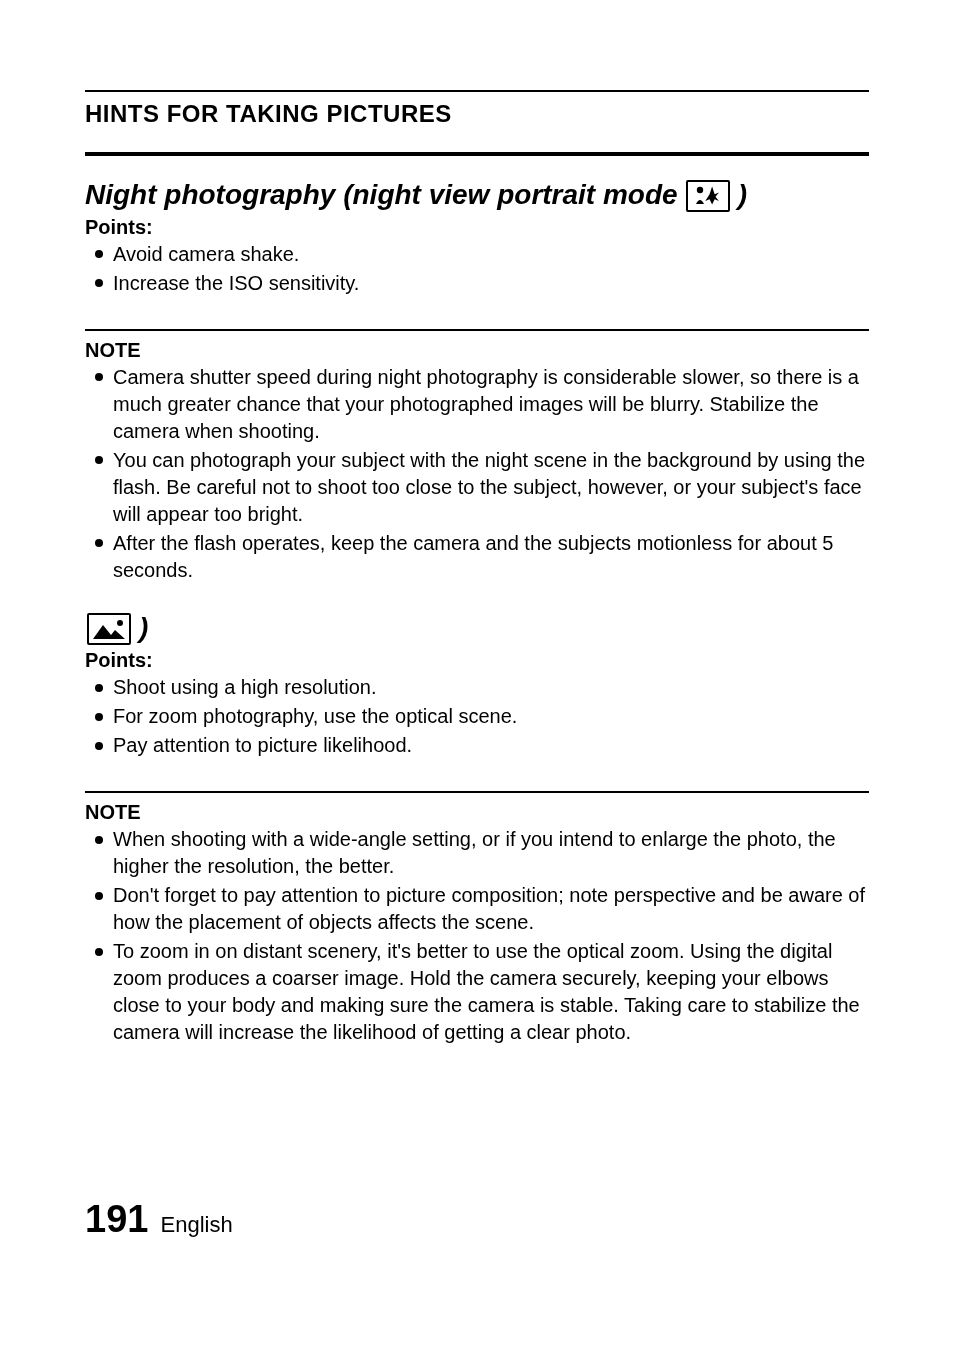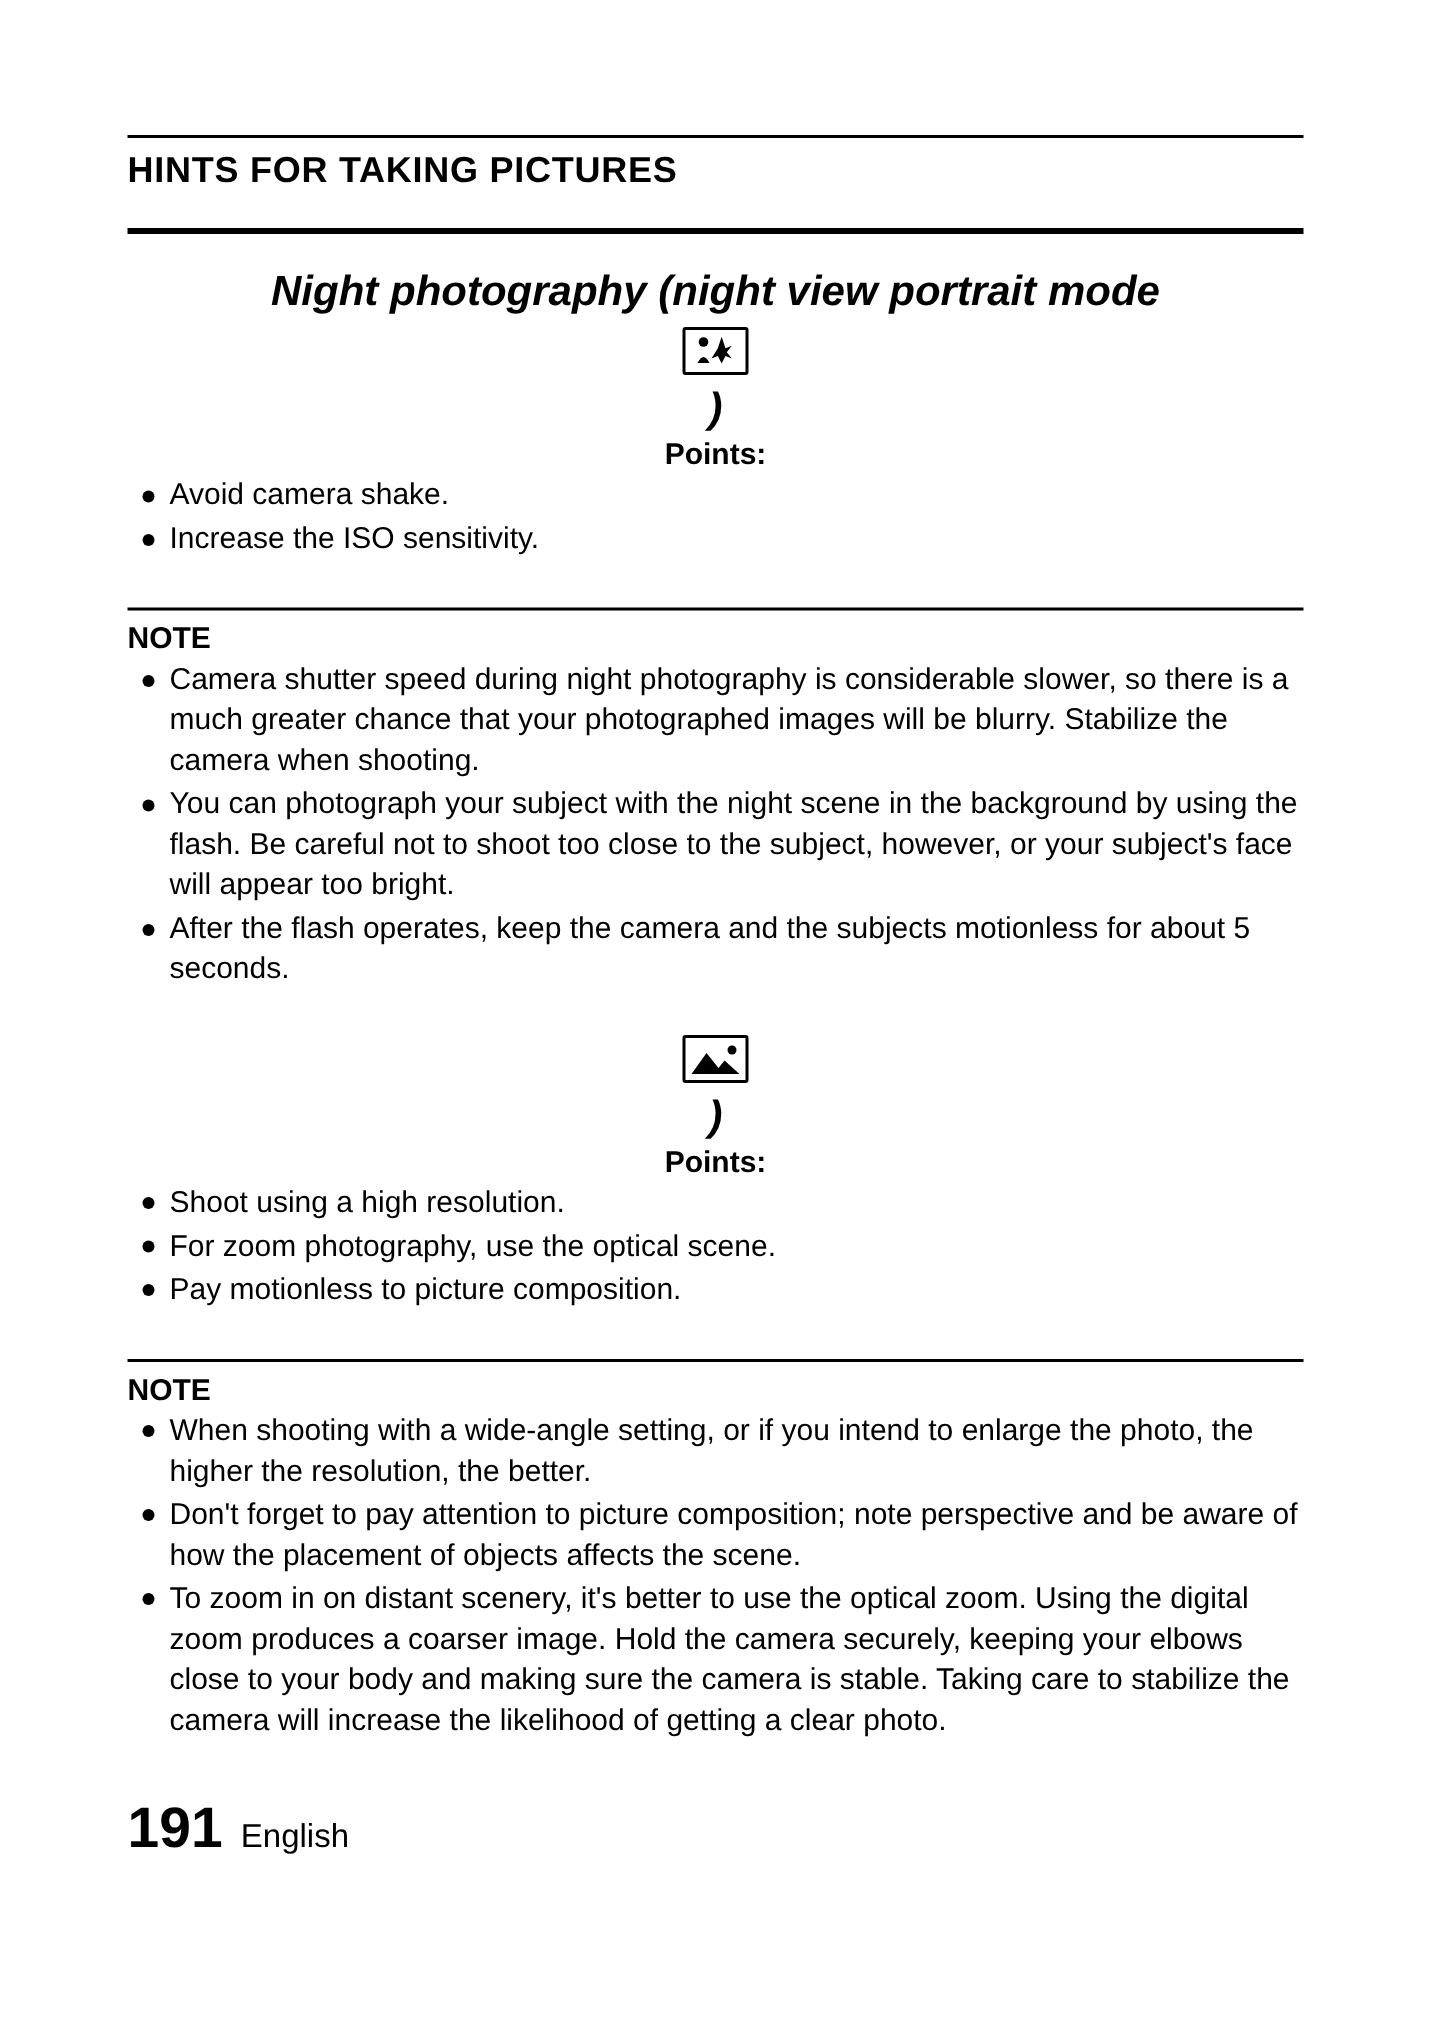--- a/index.html
+++ b/index.html
@@ -32,21 +32,20 @@
     }
     .section-heading {
       font-size: 28px;
       font-style: italic;
       font-weight: bold;
       line-height: 1.15;
       display: flex;
       align-items: center;
       flex-wrap: wrap;
       gap: 6px;
-      flex-direction: column;
     }
     .section-heading .paren {
       font-style: italic;
     }
     .icon-box {
       display: inline-flex;
       align-items: center;
       justify-content: center;
       width: 44px;
       height: 32px;
@@ -54,21 +53,20 @@
       border-radius: 2px;
       margin: 0 2px;
       vertical-align: middle;
       background: #fff;
     }
     .points-label {
       font-size: 20px;
       font-weight: bold;
       margin-top: 4px;
       margin-bottom: 2px;
-      text-align: center;
     }
     .bullet-list {
       list-style: none;
       font-size: 20px;
       line-height: 1.35;
       margin-left: 10px;
     }
     .bullet-list li {
       position: relative;
       padding-left: 18px;
@@ -158,21 +156,21 @@
           <path d="M2 22 L12 8 L20 18 L24 13 L34 22 Z" fill="#000"></path>
         </svg>
       </span>
     </span>
     <span class="paren">)</span>
   </h2>
   <div class="points-label">Points:</div>
   <ul class="bullet-list">
     <li>Shoot using a high resolution.</li>
     <li>For zoom photography, use the optical scene.</li>
-    <li>Pay motionless to picture composition.</li>
+    <li>Pay attention to picture likelihood.</li>
   </ul>
 
   <div class="note-rule"></div>
   <div class="note-label">NOTE</div>
   <ul class="bullet-list">
     <li>When shooting with a wide-angle setting, or if you intend to enlarge the photo, the higher the resolution, the better.</li>
     <li>Don't forget to pay attention to picture composition; note perspective and be aware of how the placement of objects affects the scene.</li>
     <li>To zoom in on distant scenery, it's better to use the optical zoom. Using the digital zoom produces a coarser image. Hold the camera securely, keeping your elbows close to your body and making sure the camera is stable. Taking care to stabilize the camera will increase the likelihood of getting a clear photo.</li>
   </ul>
 </div>

